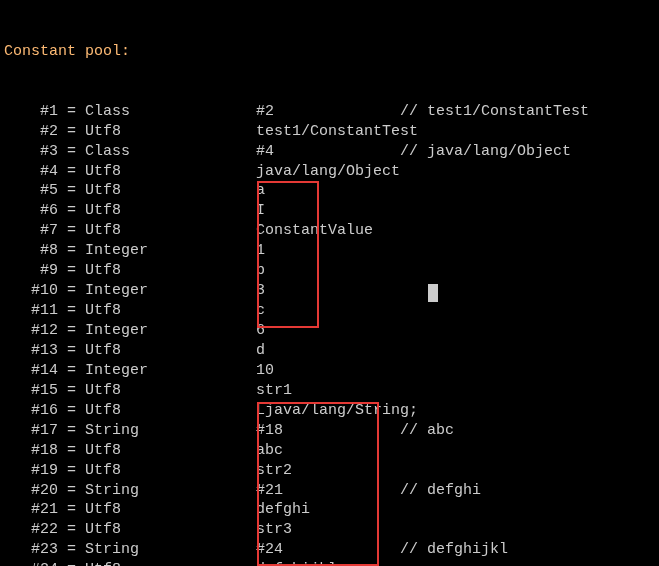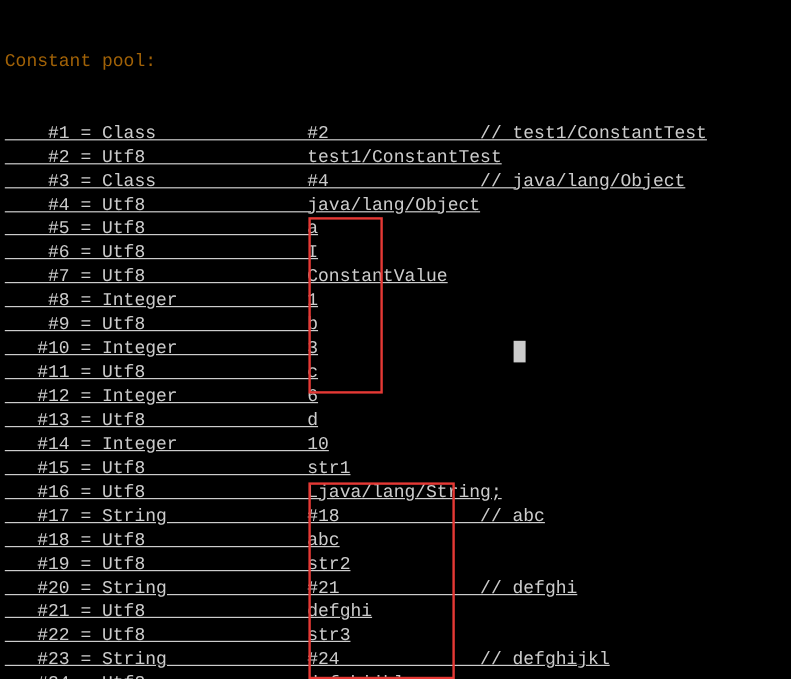--- a/index.html
+++ b/index.html
@@ -16,25 +16,24 @@
       height: 566px;
       overflow: hidden;
       position: relative;
       line-height: 1.33;
     }
     .terminal {
       padding: 2px 4px;
       white-space: pre;
     }
     .header {
-      color: #a16207;
+      color: #fdba74;
     }
     .row {
       display: block;
-      text-decoration: underline;
     }
     .cursor {
       position: absolute;
       background: #ccc;
       width: 10px;
       height: 18px;
     }
     .highlight-box {
       position: absolute;
       border: 2px solid #e53935;

